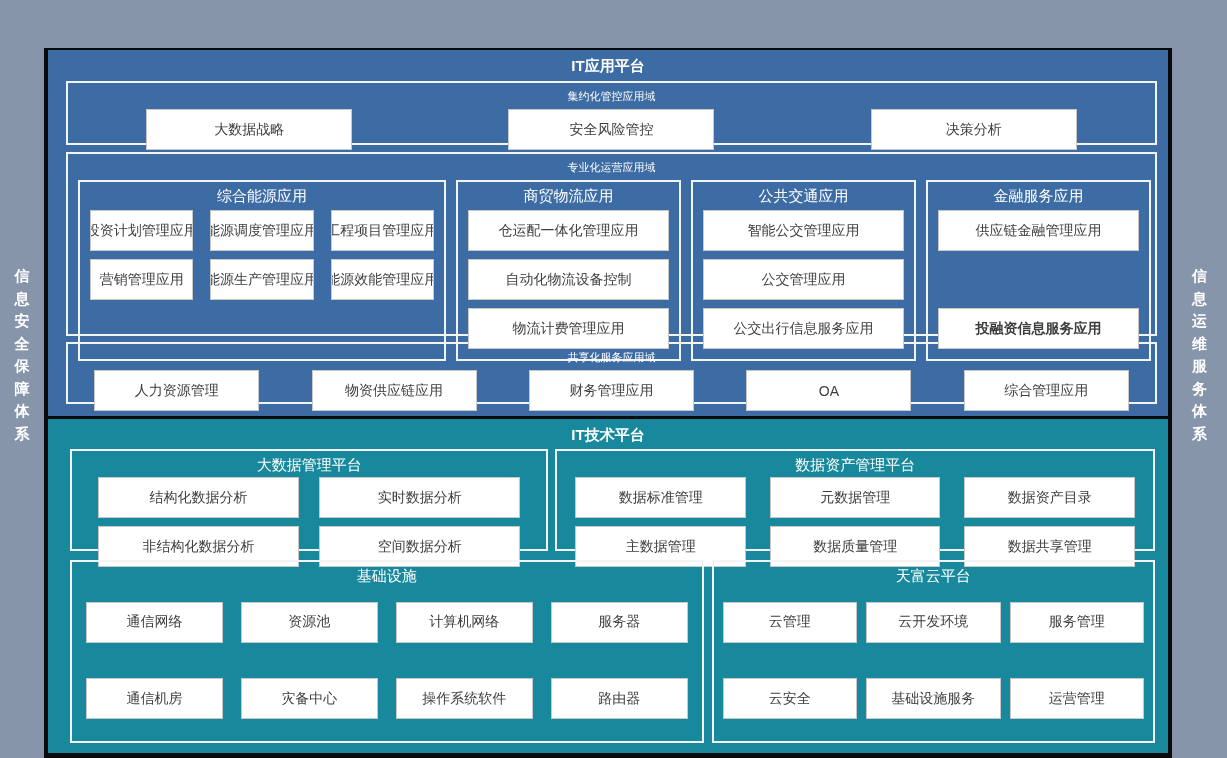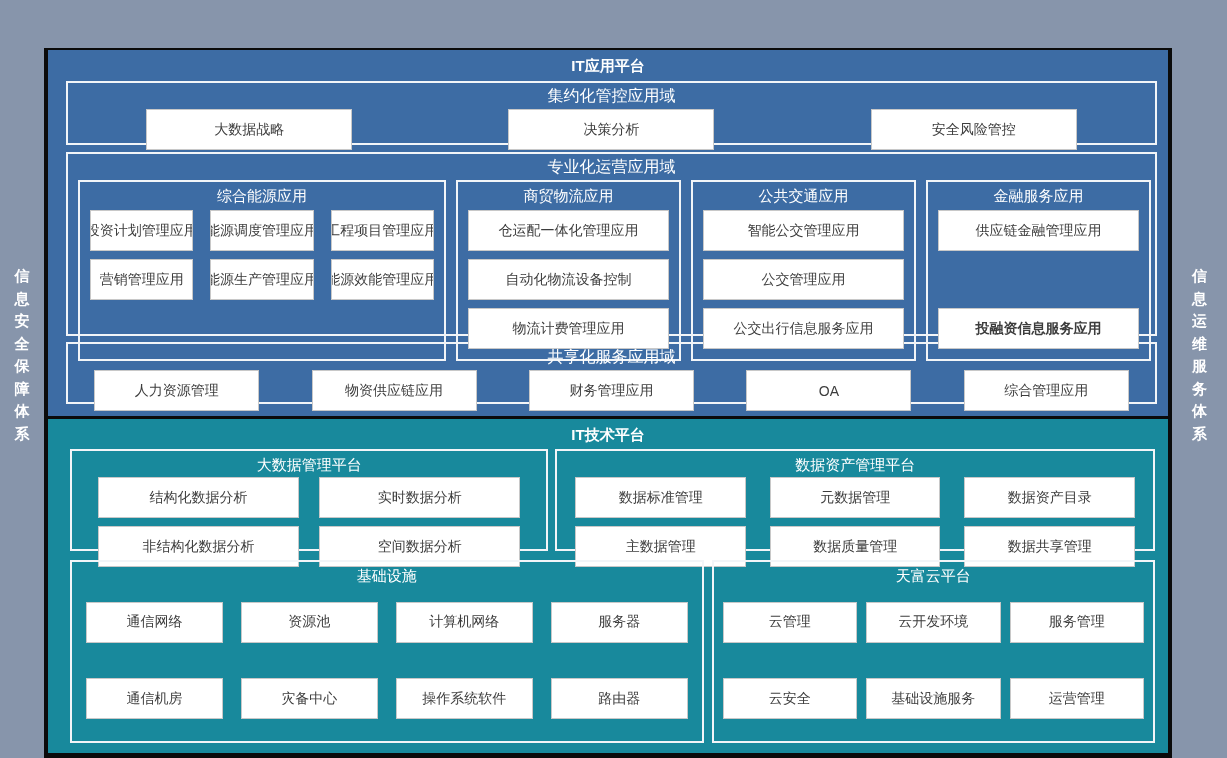--- a/index.html
+++ b/index.html
@@ -36,21 +36,21 @@
   .platform-title {
     height:31px; line-height:31px; text-align:center;
     color:#ffffff; font-size:15px; font-weight:bold;
   }
   .tech-platform .platform-title { height:30px; line-height:32px; }
 
   
   .domain { border:2px solid #f2f5f8; margin:0 11px 0 18px; display:flex; flex-direction:column; }
   .domain-title {
     height:26px; line-height:26px; text-align:center;
-    color:#ffffff; font-size:16px; font-weight:normal;
+    color:#ffffff; font-size:11px; font-weight:normal;
   }
   .d-intensive { height:64px; margin-bottom:7px; }
   .d-special   { height:184px; margin-bottom:6px; }
   .d-shared    { height:62px; }
 
   
   .pill {
     background:#ffffff; border:1px solid #c8c8c8; color:#3d3d3d;
     height:41px; font-size:14px;
     display:flex; align-items:center; justify-content:center;
@@ -115,22 +115,22 @@
 
   <div class="main">
 
     <div class="platform app-platform">
       <div class="platform-title">IT应用平台</div>
 
       <div class="domain d-intensive">
         <div class="domain-title">集约化管控应用域</div>
         <div class="row3">
           <div class="pill">大数据战略</div>
+          <div class="pill">安全风险管控</div>
           <div class="pill">决策分析</div>
-          <div class="pill">安全风险管控</div>
         </div>
       </div>
 
       <div class="domain d-special">
         <div class="domain-title">专业化运营应用域</div>
         <div class="groups-row">
 
           <div class="group g-energy">
             <div class="group-title">综合能源应用</div>
             <div class="group-body gb-2col">

